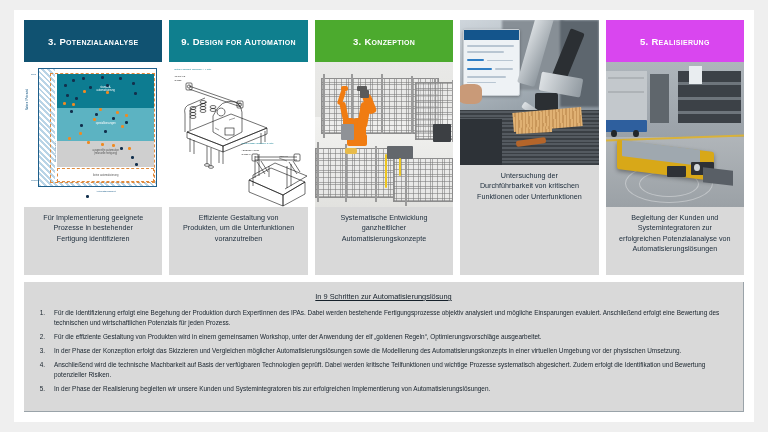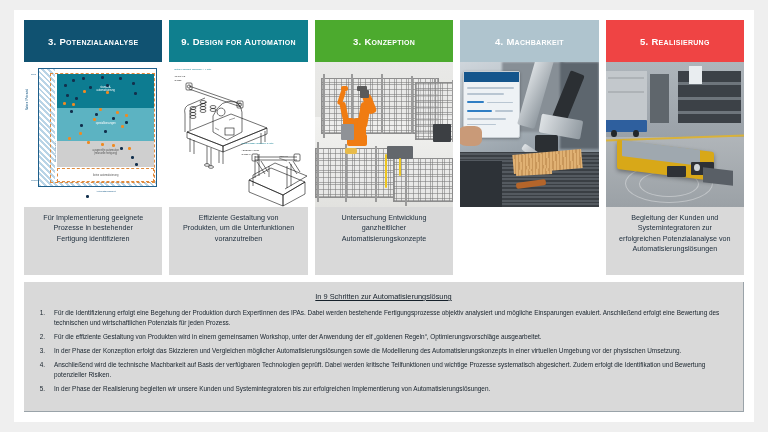--- a/index.html
+++ b/index.html
@@ -334,27 +334,26 @@
 
           <div class="rbdk" style="left:26px;top:62px;width:13px;height:16px;background:#8f9297;"></div>
           <div class="rbdk" style="left:72px;top:84px;width:26px;height:13px;background:#63676c;"></div>
           <div class="rbdk" style="left:118px;top:62px;width:18px;height:18px;background:#3c3f43;"></div>
           <div class="rb" style="left:30px;top:86px;width:12px;height:6px;background:#e8bb4a;"></div>
 
           <div class="rb" style="left:70px;top:92px;width:2px;height:34px;background:#ecc521;"></div>
           <div class="rb" style="left:84px;top:96px;width:2px;height:18px;background:#ecc521;"></div>
         </div>
       </div>
-      <div class="col-cap">Untersuchung Entwicklung
+      <div class="col-cap">Systematische Entwicklung
 ganzheitlicher
 Automatisierungskonzepte</div>
     </div>
 
     <div class="col">
-      <div class="col-head" style="background:#afc4ce">4. Machbarkeit</div>
       <div class="col-img">
         <div class="ph4">
 
           <div style="position:absolute;left:30%;top:0;width:45%;height:48%;background:#878f96;filter:blur(1px);"></div>
           <div style="position:absolute;left:72%;top:0;width:28%;height:60%;background:#5d666e;filter:blur(1px);"></div>
 
           <div class="tablet">
             <div class="tab-bar"></div>
             <div class="tab-l" style="left:6%;top:24%;width:84%;"></div>
             <div class="tab-l" style="left:6%;top:33%;width:66%;"></div>
@@ -373,24 +372,27 @@
           <div class="armdk" style="left:54%;top:50%;width:17%;height:14%;"></div>
           <div class="arm" style="left:44%;top:60%;width:16%;height:5%;transform:rotate(34deg);"></div>
 
           <div class="grid4" style="left:0;top:62%;width:100%;height:38%;"></div>
           <div class="wood" style="left:38%;top:62%;width:50%;height:13%;transform:rotate(-5deg);"></div>
           <div class="wood" style="left:40%;top:74%;width:26%;height:4%;transform:rotate(-3deg);"></div>
           <div style="position:absolute;left:40%;top:82%;width:22%;height:4%;background:#b4652a;transform:rotate(-8deg);border-radius:2px;"></div>
           <div style="position:absolute;left:0;top:68%;width:30%;height:32%;background:#2d3237;"></div>
         </div>
       </div>
+      <div class="col-cap">Untersuchung der
+Durchführbarkeit von kritischen
+Funktionen oder Unterfunktionen</div>
     </div>
 
     <div class="col">
-      <div class="col-head" style="background:#ef4444">5. Realisierung</div>
+      <div class="col-head" style="background:#d946ef">5. Realisierung</div>
       <div class="col-img">
         <div class="ph5">
           <div class="hall"></div>
 
           <div style="position:absolute;left:0;top:6%;width:30%;height:38%;background:#c3c8cc;"></div>
           <div style="position:absolute;left:2%;top:10%;width:26%;height:1.5%;background:#aeb3b7;"></div>
           <div style="position:absolute;left:2%;top:20%;width:26%;height:1.5%;background:#aeb3b7;"></div>
 
           <div class="rack" style="left:52%;top:6%;width:46%;height:36%;"></div>
           <div class="rackL" style="left:52%;top:14%;width:46%;height:2%;"></div>

